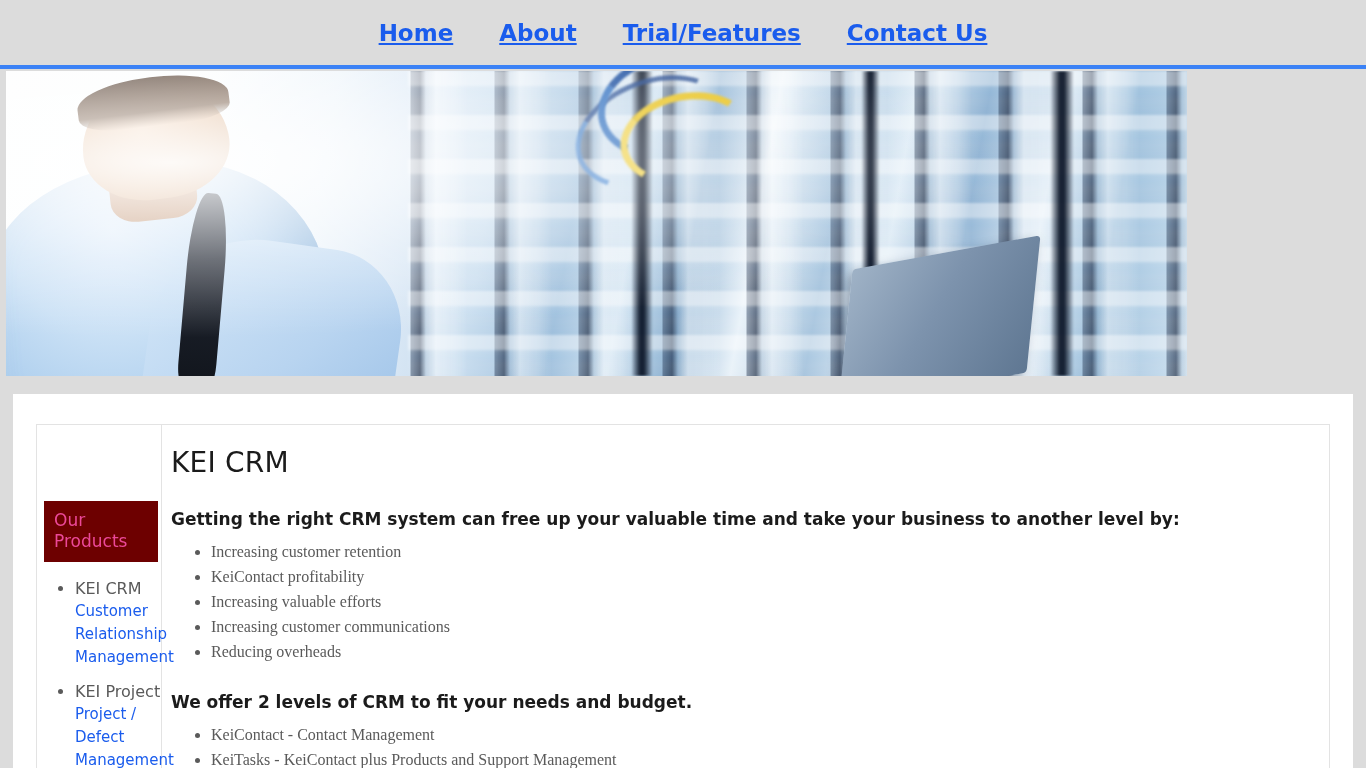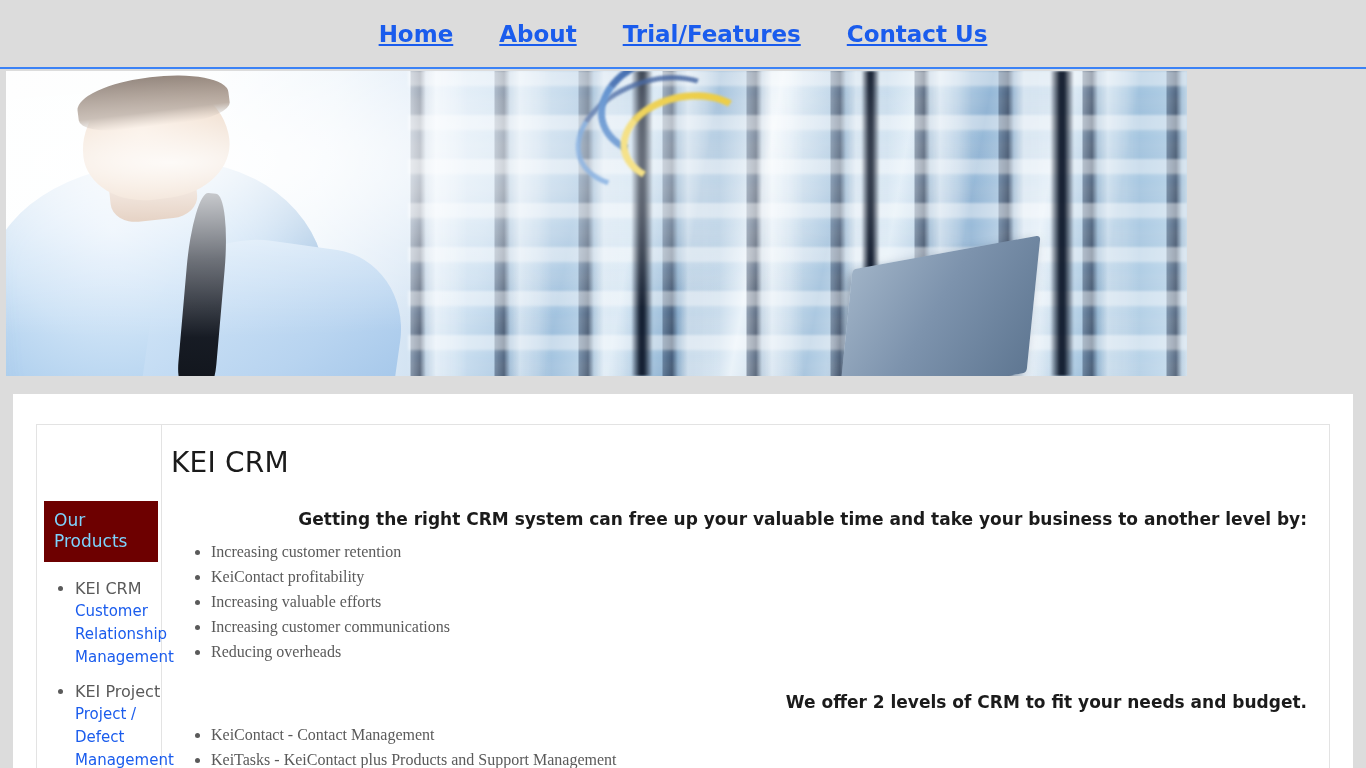--- a/index.html
+++ b/index.html
@@ -13,21 +13,21 @@
     font-family: "DejaVu Sans", "Liberation Sans", sans-serif;
   }
 
   
   .navbar {
     position: absolute;
     top: 0; left: 0;
     width: 1366px;
     height: 69px;
     background: #dcdcdc;
-    border-bottom: 2px solid #3b82f6;
+    border-bottom: 4px solid #3b82f6;
     box-sizing: border-box;
     display: flex;
     align-items: center;
     justify-content: center;
   }
   .nav-list {
     display: flex;
     align-items: center;
     gap: 0px;
     list-style: none;
@@ -234,21 +234,21 @@
     width: 125px;
     flex: 0 0 125px;
     border-right: 1px solid #e3e3e3;
     box-sizing: border-box;
     padding: 0;
   }
   .products-header {
     margin: 76px 0 0 7px;
     width: 114px;
     background: #6d0000;
-    color: #7dd3fc;
+    color: #ec4899;
     font-size: 17px;
     line-height: 21px;
     padding: 9px 10px 10px 10px;
     box-sizing: border-box;
   }
   .product-list {
     list-style: disc;
     margin: 16px 0 0 0;
     padding-left: 38px;
   }
@@ -280,21 +280,20 @@
     color: #1b1b1b;
     letter-spacing: 0.2px;
     line-height: 36px;
   }
   .main h3 {
     margin: 26px 0 0 0;
     font-size: 17px;
     font-weight: bold;
     color: #1b1b1b;
     line-height: 24px;
-    text-align: right;
   }
   .main ul {
     list-style: disc;
     margin: 8px 0 0 0;
     padding-left: 40px;
   }
   .main ul li {
     color: #5a5a5a;
     font-size: 16px;
     line-height: 25px;

